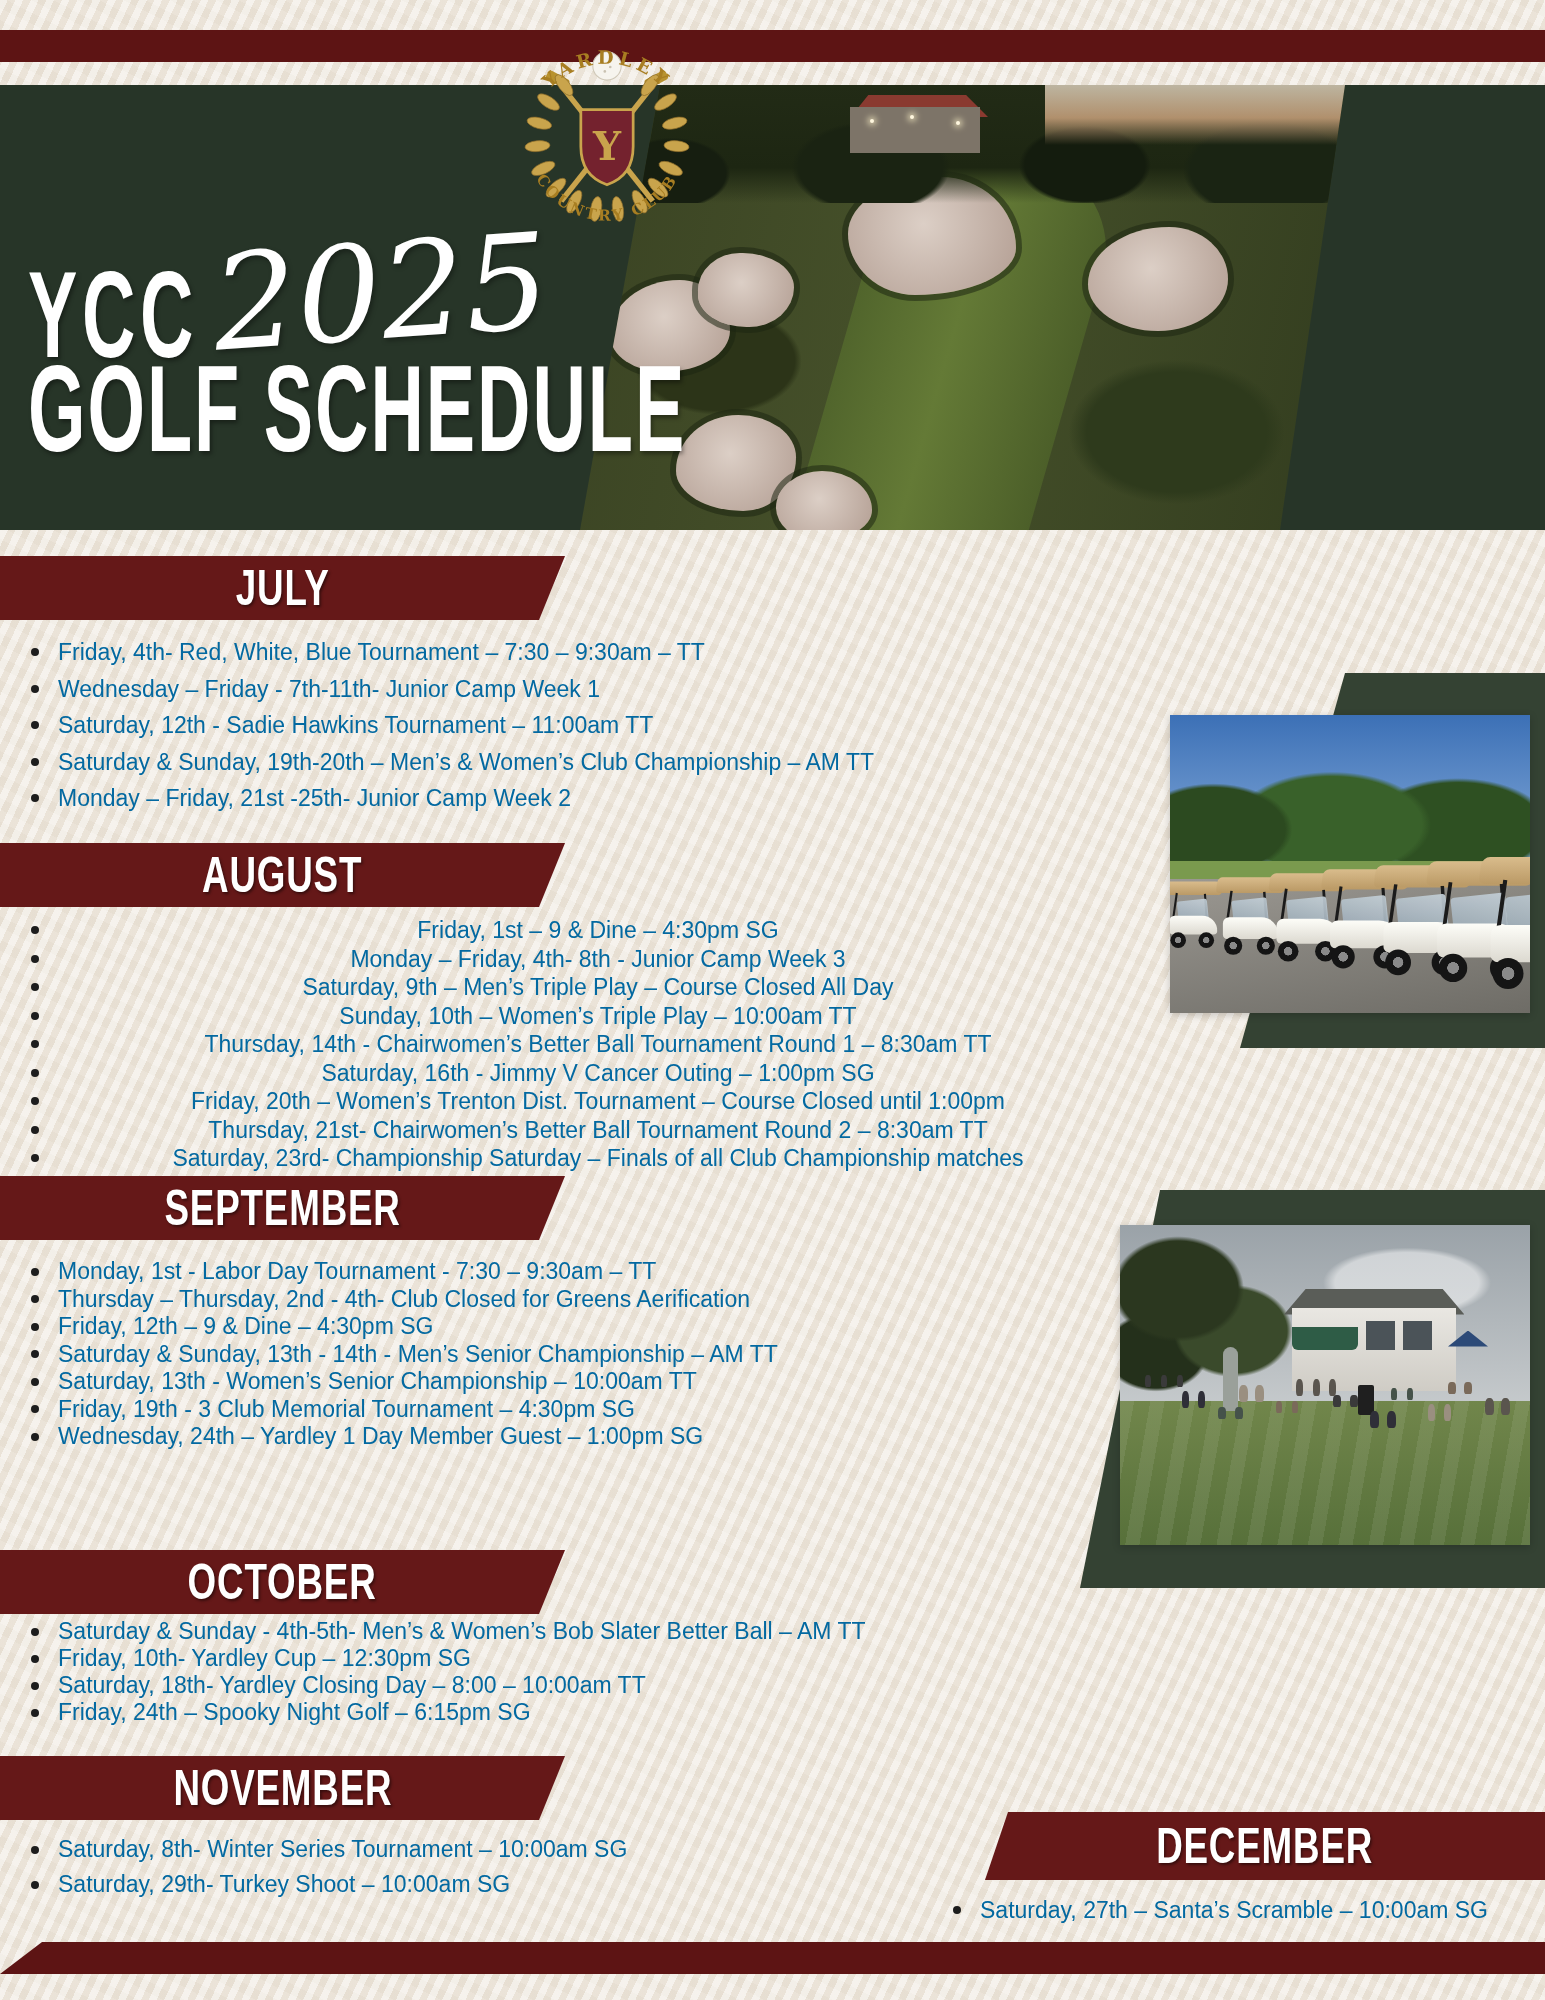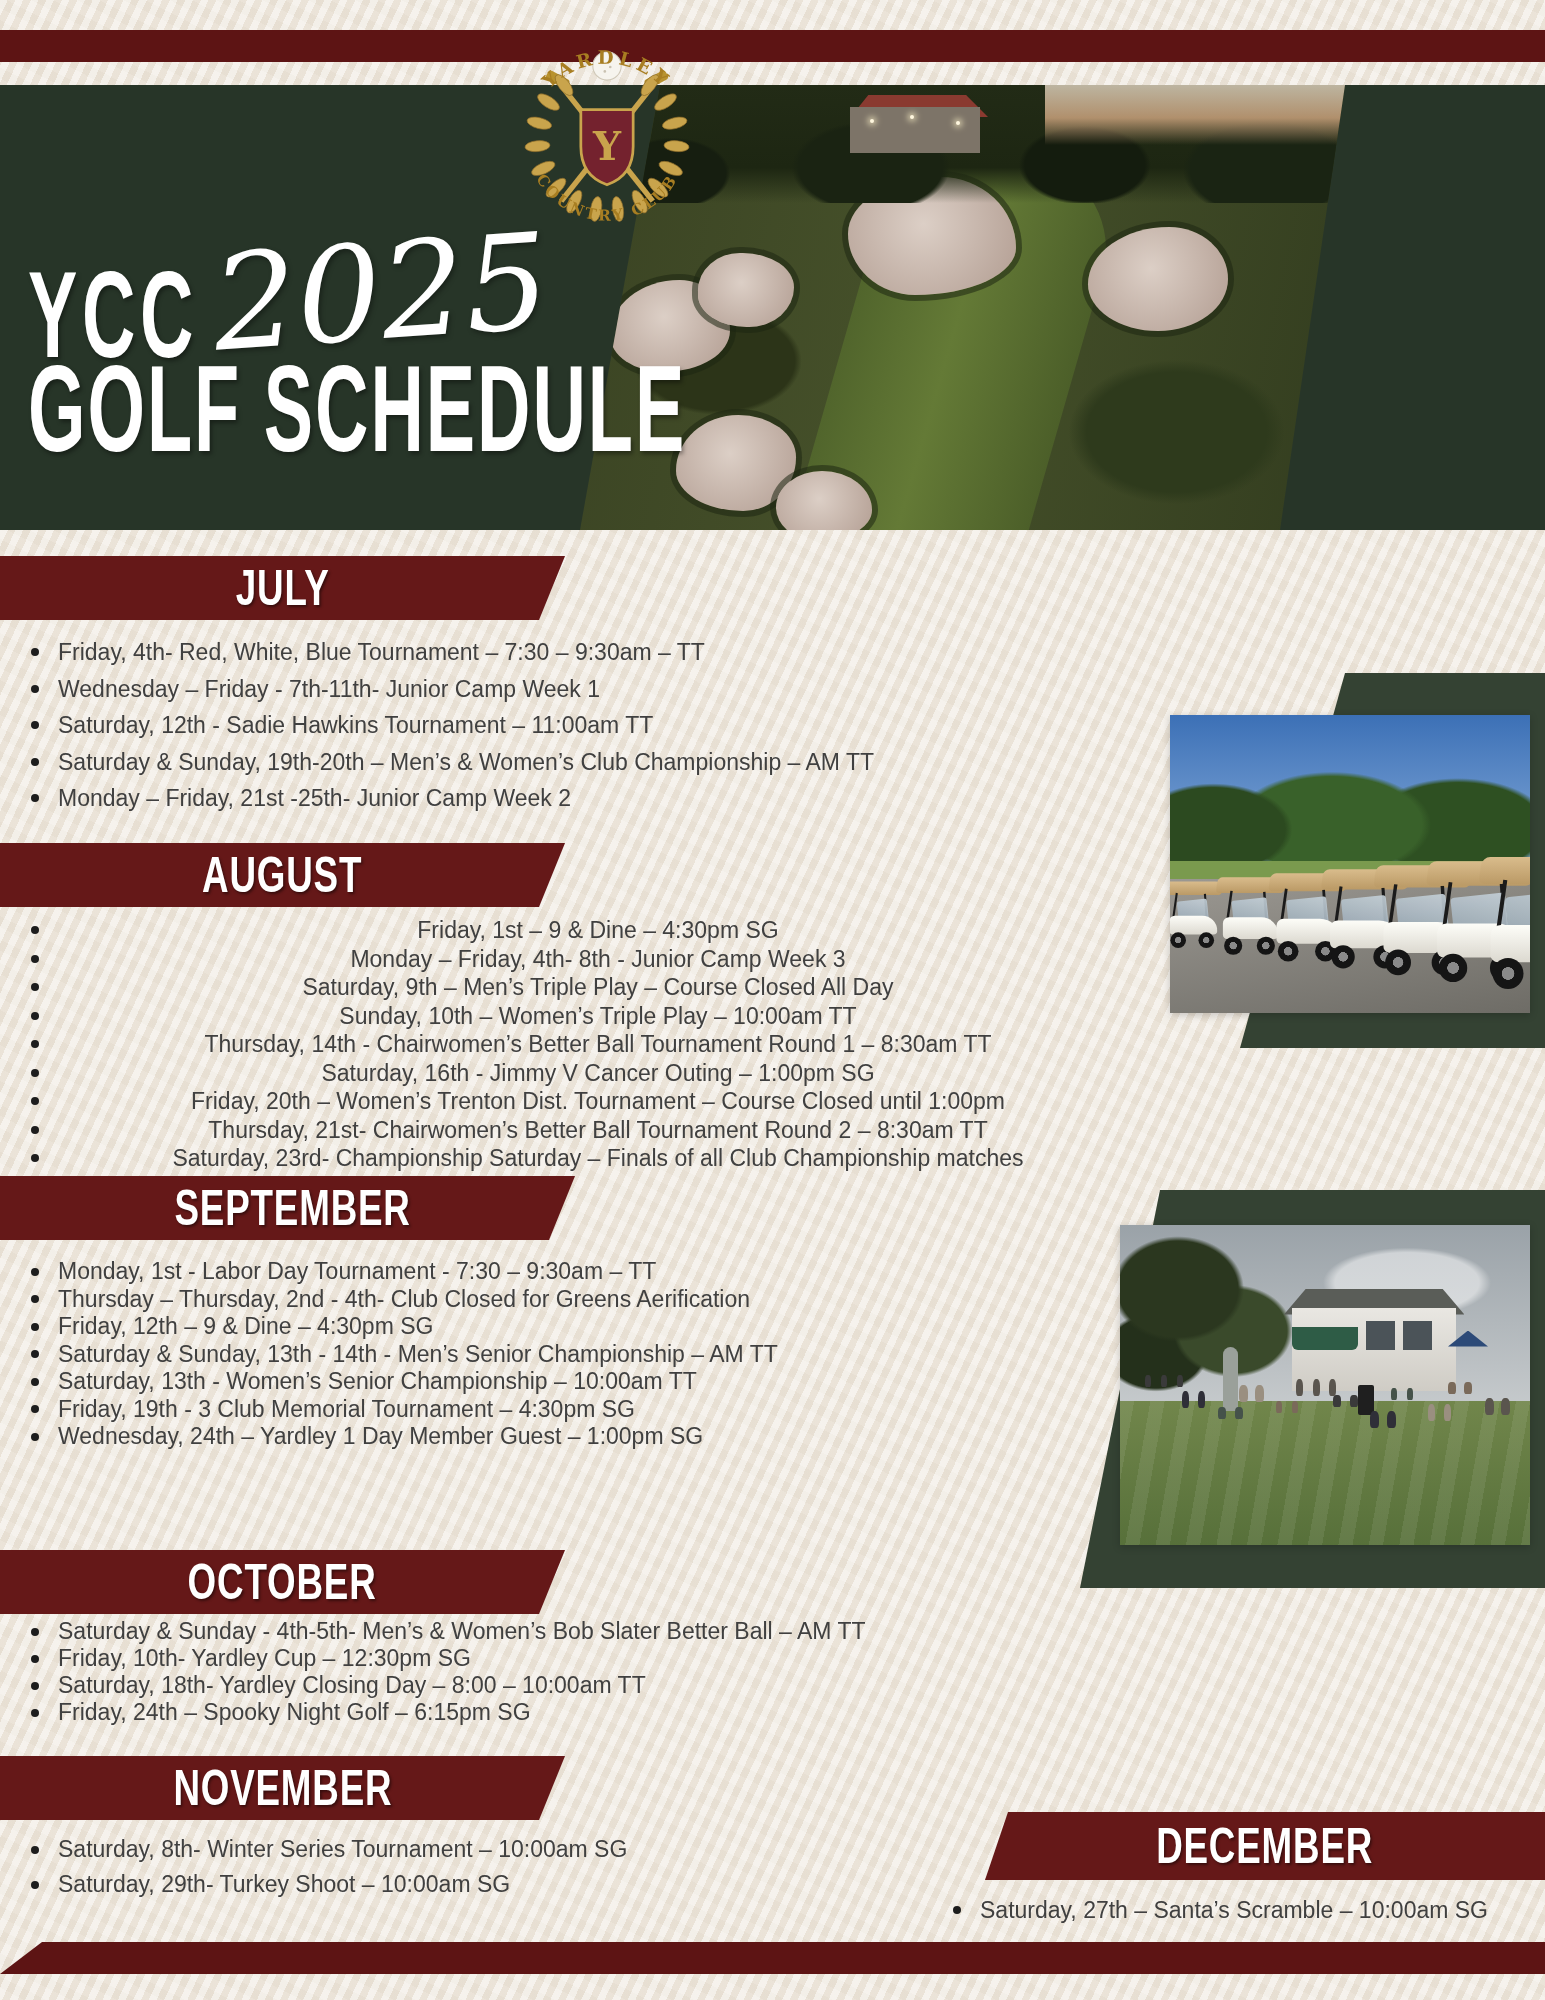--- a/index.html
+++ b/index.html
@@ -54,21 +54,21 @@
   
   .logo{left:498px;top:18px;width:218px;height:218px;}
   
   .banner{position:absolute;background:#651818;box-shadow:2px 3px 4px rgba(0,0,0,.25);}
   .banner-left{left:0;width:565px;height:64px;clip-path:polygon(0 0,100% 0,calc(100% - 26px) 100%,0 100%);}
   .banner-label{width:100%;height:100%;display:flex;align-items:center;justify-content:center;
     color:#fff;font-size:46px;font-weight:700;}
   .banner-label span{display:inline-block;transform:scale(.8,1.08);letter-spacing:1px;
     text-shadow:2px 2px 3px rgba(0,0,0,.45);}
   ul.events{position:absolute;left:28px;margin:0;padding:0;list-style:none;width:1110px;}
-  ul.events li{position:relative;padding-left:30px;white-space:nowrap;color:#404040;
+  ul.events li{position:relative;padding-left:30px;white-space:nowrap;color:#0369a1;
     font-size:23px;font-weight:500;}
   ul.events li::before{content:'';position:absolute;left:3px;top:50%;margin-top:-4px;
     width:8px;height:8px;border-radius:50%;background:#1d1d1d;}
   
   .mat{position:absolute;background:#344233;}
   .mat-carts{left:1240px;top:673px;width:305px;height:375px;
     clip-path:polygon(105px 0,100% 0,100% 100%,0 100%);}
   .mat-gather{left:1080px;top:1190px;width:465px;height:398px;
     clip-path:polygon(80px 0,100% 0,100% 100%,0 100%);}
   .photo{position:absolute;overflow:hidden;box-shadow:0 2px 8px rgba(0,0,0,.2);}
@@ -335,21 +335,21 @@
       <li>Sunday, 10th – Women’s Triple Play – 10:00am TT</li>
       <li>Thursday, 14th - Chairwomen’s Better Ball Tournament Round 1 – 8:30am TT</li>
       <li>Saturday, 16th - Jimmy V Cancer Outing – 1:00pm SG</li>
       <li>Friday, 20th – Women’s Trenton Dist. Tournament – Course Closed until 1:00pm</li>
       <li>Thursday, 21st- Chairwomen’s Better Ball Tournament Round 2 – 8:30am TT</li>
       <li>Saturday, 23rd- Championship Saturday – Finals of all Club Championship matches</li>
     </ul>
 </section>
 
 <section class="month-section">
-  <div class="banner banner-left" style="top:1176px;padding-left:10px;">
+  <div class="banner banner-left" style="top:1176px;">
     <div class="banner-label">
         <span>SEPTEMBER</span>
       </div>
   </div>
   <ul class="events" style="top:1258px;line-height:27.5px;">
       <li>Monday, 1st - Labor Day Tournament - 7:30 – 9:30am – TT</li>
       <li>Thursday – Thursday, 2nd - 4th- Club Closed for Greens Aerification</li>
       <li>Friday, 12th – 9 &amp; Dine – 4:30pm SG</li>
       <li>Saturday &amp; Sunday, 13th - 14th - Men’s Senior Championship – AM TT</li>
       <li>Saturday, 13th - Women’s Senior Championship – 10:00am TT</li>

